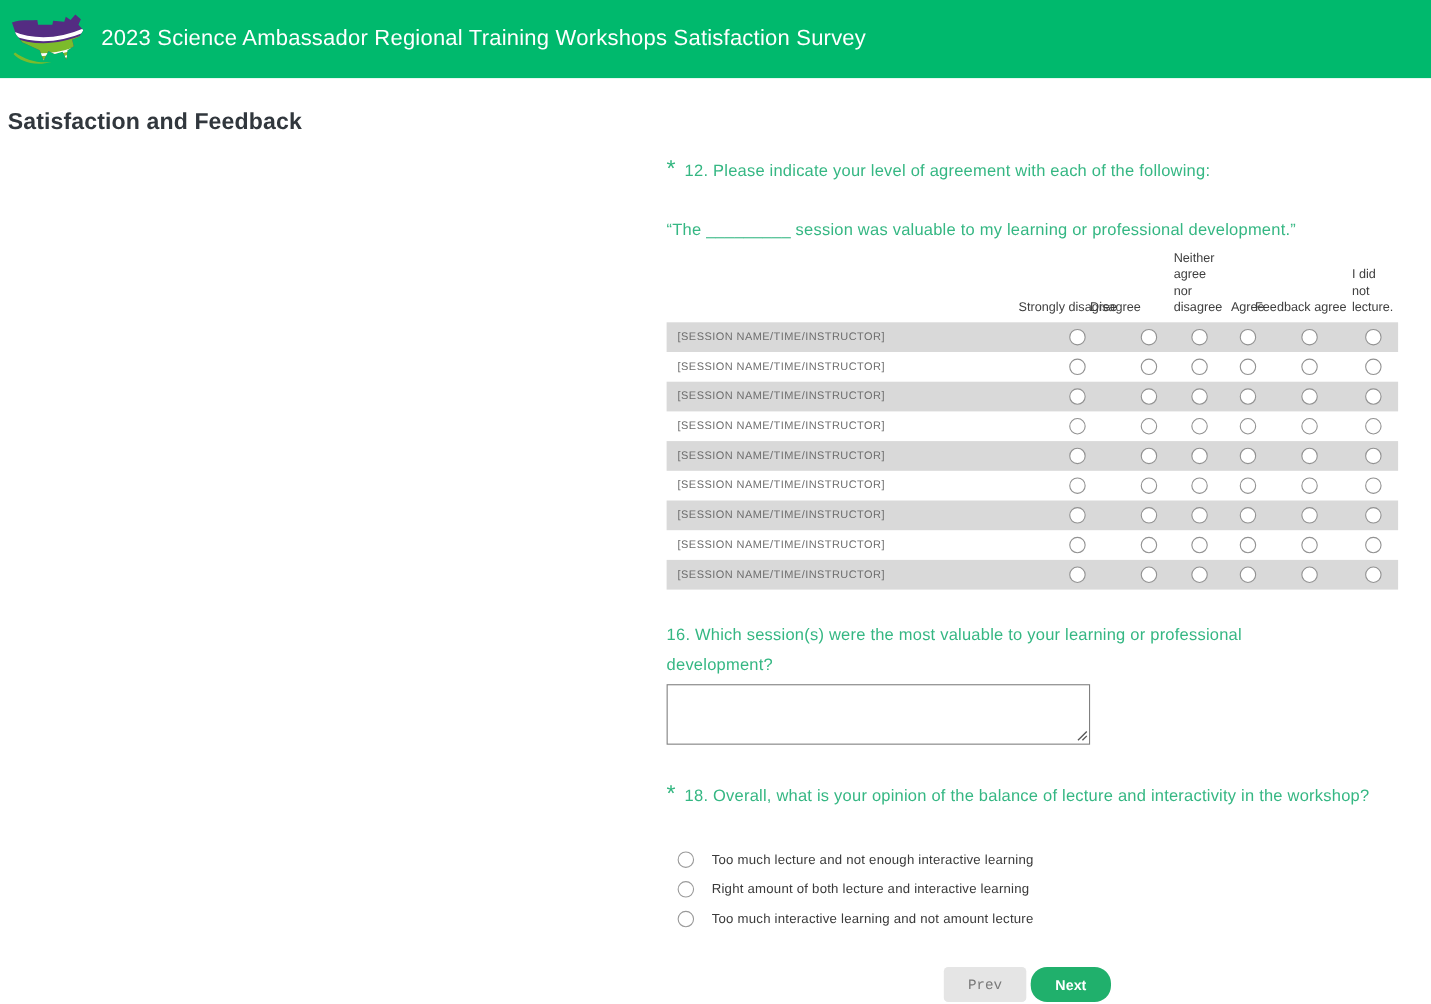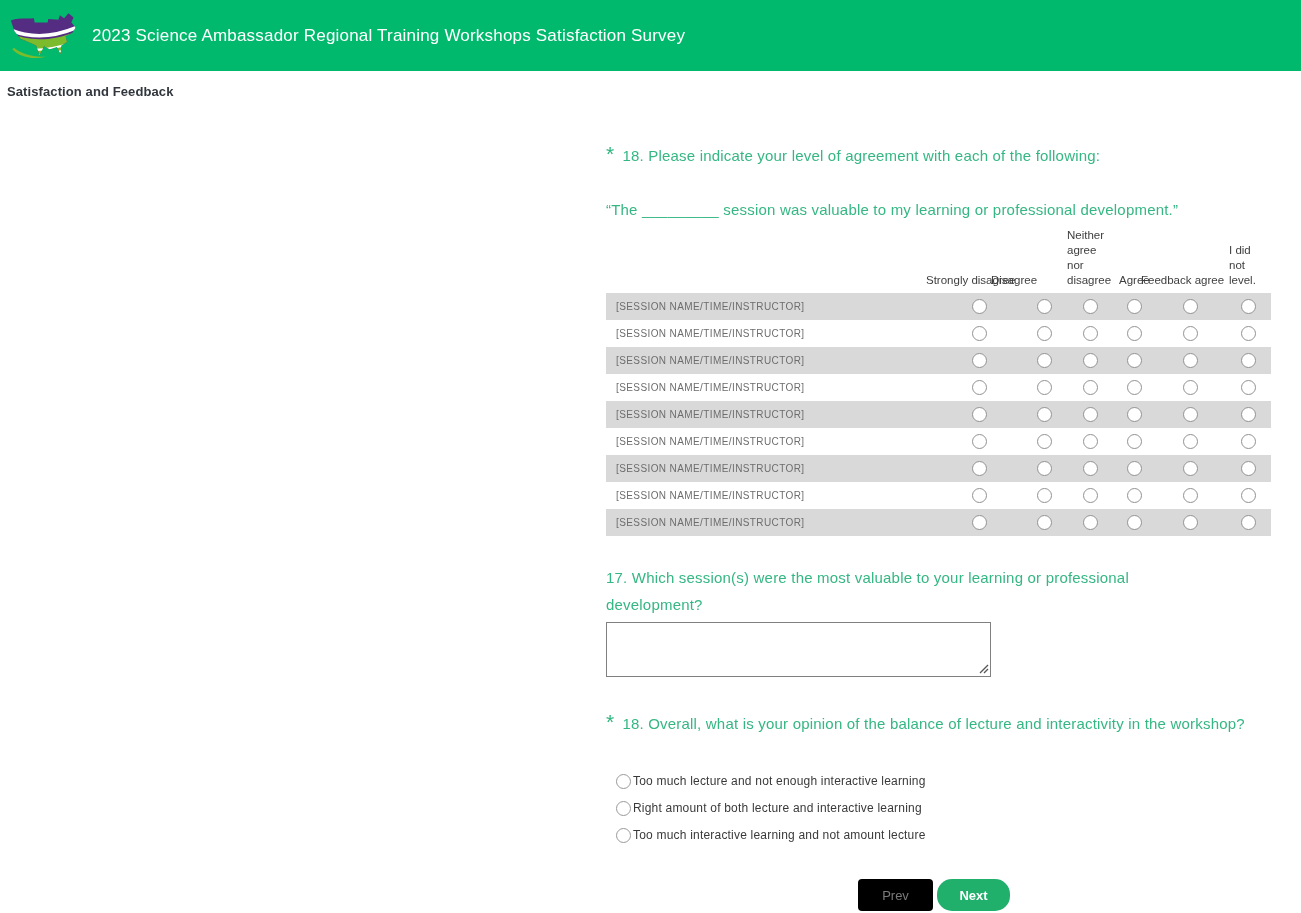--- a/index.html
+++ b/index.html
@@ -6,25 +6,25 @@
   body{
     width:1301px;height:913px;position:relative;background:#ffffff;overflow:hidden;
     font-family:"Liberation Sans",sans-serif;
     -webkit-font-smoothing:antialiased;
   }
   
   .topbar{position:absolute;left:0;top:0;width:1301px;height:71px;background:#00B96D;}
   .logo{position:absolute;left:8px;top:7px;width:72px;height:57px;}
   .topbar-title{
     position:absolute;left:92px;top:0;height:71px;display:flex;align-items:center;
-    color:#ffffff;font-size:17px;letter-spacing:.2px;font-weight:400;
+    color:#ffffff;font-size:20px;letter-spacing:.2px;font-weight:400;
   }
   
   .section-title{
-    position:absolute;left:7px;top:84px;font-size:13px;font-weight:700;color:#31373D;letter-spacing:.1px;
+    position:absolute;left:7px;top:99px;font-size:21px;font-weight:700;color:#31373D;letter-spacing:.1px;
   }
   
   .q-green{color:#35B783;font-size:15px;line-height:27px;letter-spacing:.2px;}
   .asterisk{color:#2FB57E;font-size:21px;margin-right:8px;font-weight:400;}
   .q16-title{position:absolute;left:606px;top:140px;width:680px;}
   .q16-subtitle{position:absolute;left:606px;top:196px;width:680px;}
   .q17-title{position:absolute;left:606px;top:564px;width:600px;}
   .q18-title{position:absolute;left:606px;top:708px;width:650px;}
   
   .matrix-head{position:absolute;left:606px;top:228px;width:665px;height:63px;}
@@ -53,28 +53,28 @@
     font-family:"Liberation Sans",sans-serif;font-size:13px;padding:4px 6px;outline:none;background:#fff;
   }
   .ta-grip{position:absolute;right:2px;bottom:3px;pointer-events:none;}
   
   .opt{position:absolute;left:616px;height:16px;display:flex;align-items:center;cursor:pointer;}
   .opt1{top:773px}.opt2{top:800px}.opt3{top:827px}
   .opt-radio{
     width:15px;height:15px;border-radius:50%;background:#fff;border:1px solid #9A9A9A;
     box-sizing:border-box;flex:0 0 auto;
   }
-  .opt-label{margin-left:2px;font-size:12px;color:#3A3A3A;letter-spacing:.2px;white-space:nowrap;}
+  .opt-label{margin-left:16px;font-size:12px;color:#3A3A3A;letter-spacing:.2px;white-space:nowrap;}
   
   .btn{
     position:absolute;top:879px;height:32px;border:none;border-radius:4px;
     display:flex;align-items:center;justify-content:center;
     font-family:"Liberation Sans",sans-serif;font-size:13px;cursor:pointer;
   }
-  .btn-prev{left:858px;width:75px;background:#000000;color:#7A7A7A;}
+  .btn-prev{left:858px;width:75px;background:#e5e5e5;color:#7A7A7A;font-family:Liberation Mono, monospace;}
   .btn-next{left:937px;width:73px;background:#20B06C;color:#ffffff;font-weight:700;border-radius:15px;}
 </style>
 </head>
 <body>
 
 <div class="topbar">
   <svg class="logo" viewBox="0 0 100 78" xmlns="http://www.w3.org/2000/svg">
     <defs>
       <clipPath id="usclip">
         <path d="M4 18 C14 14 26 16 36 15 L37 21 L55 21 L56 16 L70 17 L72 11 L78 15 L84 8 L91 14 L88 21 L94 28 L89 36 L80 40 L82 48 L74 53 L73 65 L68 55 L58 58 L50 54 L44 66 L39 53 L28 48 L17 43 L9 33 Z"></path>
@@ -88,31 +88,31 @@
       <path d="M-6 62 C30 72 70 66 100 50" stroke="#ffffff" stroke-width="2.5" fill="none"></path>
     </g>
     <path d="M8 56 C20 65 36 70 54 68 C32 74 14 67 6 58 Z" fill="#7CBB2B"></path>
   </svg>
   <div class="topbar-title">2023 Science Ambassador Regional Training Workshops Satisfaction Survey</div>
 </div>
 
 <div class="section-title">Satisfaction and Feedback</div>
 
 <div class="q16-title q-green">
-  <span class="asterisk">*</span><span>18. Please indicate your level of agreement with each of the following:</span>
+  <span class="asterisk">*</span><span>12. Please indicate your level of agreement with each of the following:</span>
 </div>
 <div class="q16-subtitle q-green">“The _________ session was valuable to my learning or professional development.”</div>
 
 <div class="matrix-head">
   <span class="mh mh1">Strongly disagree</span>
   <span class="mh mh2">Disagree</span>
   <span class="mh mh3">Neither agree nor disagree</span>
   <span class="mh mh4">Agree</span>
   <span class="mh mh5">Feedback agree</span>
-  <span class="mh mh6">I did not level.</span>
+  <span class="mh mh6">I did not lecture.</span>
 </div>
 
 <div class="matrix-rows">
   <div class="mrow">
     <span class="mrow-label">[SESSION NAME/TIME/INSTRUCTOR]</span>
     <span class="radio c1"></span>
     <span class="radio c2"></span>
     <span class="radio c3"></span>
     <span class="radio c4"></span>
     <span class="radio c5"></span>
@@ -185,21 +185,21 @@
     <span class="mrow-label">[SESSION NAME/TIME/INSTRUCTOR]</span>
     <span class="radio c1"></span>
     <span class="radio c2"></span>
     <span class="radio c3"></span>
     <span class="radio c4"></span>
     <span class="radio c5"></span>
     <span class="radio c6"></span>
   </div>
 </div>
 
-<div class="q17-title q-green">17. Which session(s) were the most valuable to your learning or professional development?</div>
+<div class="q17-title q-green">16. Which session(s) were the most valuable to your learning or professional development?</div>
 <div class="ta-wrap">
   <textarea placeholder="" style=""></textarea>
   <svg class="ta-grip" width="11" height="11" viewBox="0 0 11 11">
     <line x1="2" y1="10" x2="10" y2="2" stroke="#555555" stroke-width="1.2"></line>
     <line x1="6" y1="10" x2="10" y2="6" stroke="#555555" stroke-width="1.2"></line>
   </svg>
 </div>
 
 <div class="q18-title q-green">
   <span class="asterisk">*</span><span>18. Overall, what is your opinion of the balance of lecture and interactivity in the workshop?</span>

